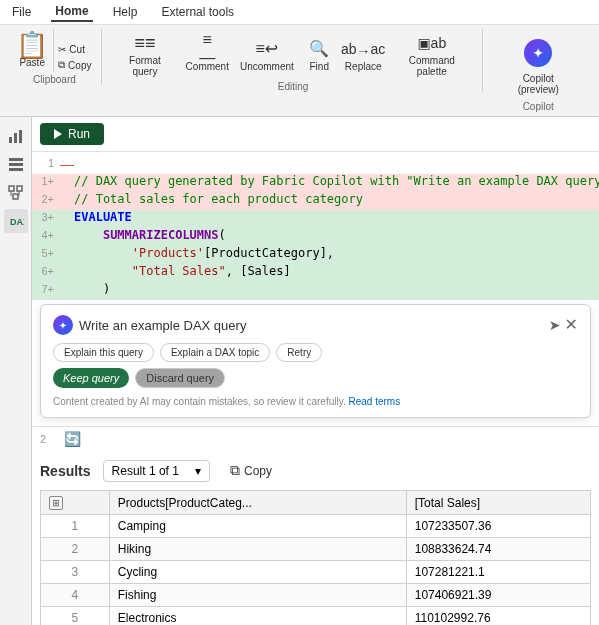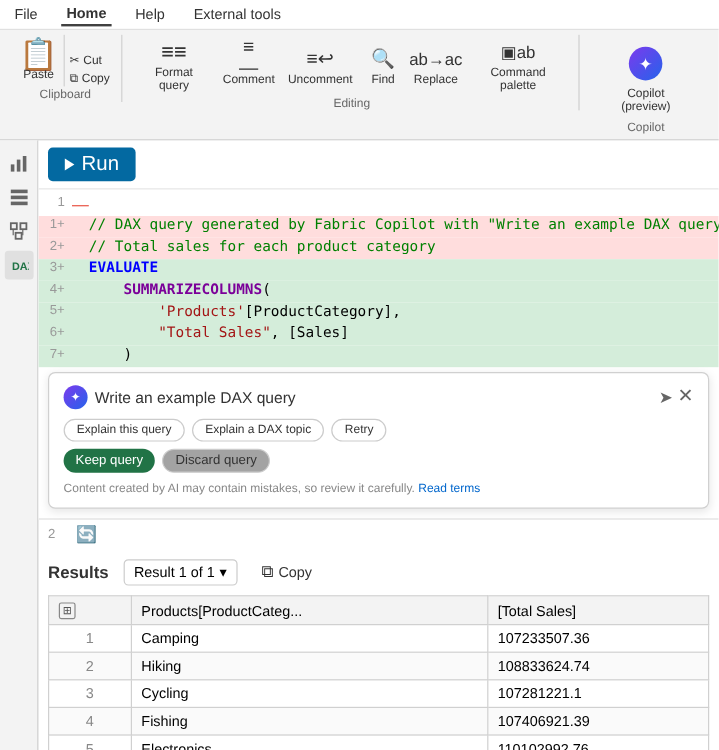--- a/index.html
+++ b/index.html
@@ -29,21 +29,21 @@
     .main-layout { display: flex; height: calc(625px - 85px); }
     .sidebar { width: 32px; background: #f3f3f3; border-right: 1px solid #d0d0d0; display: flex; flex-direction: column; align-items: center; padding-top: 8px; gap: 4px; }
     .sidebar-icon { width: 24px; height: 24px; display: flex; align-items: center; justify-content: center; cursor: pointer; border-radius: 3px; }
     .sidebar-icon.active { background: #e0e0e0; }
 
     
     .content { flex: 1; display: flex; flex-direction: column; overflow: hidden; }
 
     
     .run-bar { padding: 6px 8px; background: #fff; border-bottom: 1px solid #e0e0e0; }
-    .run-btn { background: #0369a1; color: white; border: none; border-radius: 4px; padding: 4px 14px; font-size: 17px; cursor: pointer; display: flex; align-items: center; gap: 6px; font-weight: 500; }
+    .run-btn { background: #14532d; color: white; border: none; border-radius: 4px; padding: 4px 14px; font-size: 12px; cursor: pointer; display: flex; align-items: center; gap: 6px; font-weight: 500; }
     .run-icon { width: 0; height: 0; border-top: 5px solid transparent; border-bottom: 5px solid transparent; border-left: 8px solid white; }
 
     
     .editor { background: #fff; padding: 4px 0; border-bottom: 1px solid #e0e0e0; position: relative; }
     .line { display: flex; align-items: flex-start; min-height: 18px; }
     .line-num { width: 28px; text-align: right; padding-right: 6px; color: #999; font-size: 11px; user-select: none; flex-shrink: 0; padding-top: 1px; }
     .line-indicator { width: 14px; flex-shrink: 0; display: flex; align-items: center; justify-content: center; }
     .minus { color: #e74c3c; font-size: 14px; }
     .code-text { font-family: 'Consolas', monospace; font-size: 12px; white-space: pre; }
     .line-bg-red { background: #fdd; width: 100%; }
@@ -57,35 +57,35 @@
     .copilot-popup { background: #fff; border: 1px solid #d0d0d0; border-radius: 6px; margin: 4px 8px; padding: 10px 12px; box-shadow: 0 2px 8px rgba(0,0,0,0.1); }
     .copilot-header { display: flex; align-items: center; justify-content: space-between; margin-bottom: 8px; }
     .copilot-title-row { display: flex; align-items: center; gap: 6px; }
     .copilot-logo { width: 20px; height: 20px; background: linear-gradient(135deg, #7c3aed, #2563eb); border-radius: 50%; display: flex; align-items: center; justify-content: center; color: white; font-size: 10px; }
     .copilot-title { font-size: 13px; color: #333; }
     .copilot-actions-row { display: flex; align-items: center; gap: 6px; }
     .copilot-header-btns { display: flex; align-items: center; gap: 4px; }
     .send-btn { background: none; border: none; cursor: pointer; color: #666; font-size: 14px; }
     .close-btn { background: none; border: none; cursor: pointer; color: #666; font-size: 16px; line-height: 1; }
     .action-btn { border: 1px solid #ccc; background: #fff; border-radius: 12px; padding: 3px 10px; font-size: 10px; cursor: pointer; color: #333; }
-    .keep-btn { border: none; background: #217346; border-radius: 10px; padding: 3px 10px; font-size: 11px; cursor: pointer; color: #fff; }
+    .keep-btn { border: none; background: #217346; border-radius: 10px; padding: 3px 10px; font-size: 11px; cursor: pointer; color: #fff; font-style: italic; }
     .discard-btn { border: 1px solid #ccc; background: #a3a3a3; border-radius: 12px; padding: 3px 10px; font-size: 11px; cursor: pointer; color: #333; }
     .copilot-footer { font-size: 10px; color: #888; margin-top: 8px; }
     .read-terms { color: #0066cc; text-decoration: none; }
 
     
     .line2 { padding: 4px 0 4px 8px; display: flex; align-items: center; gap: 4px; }
     .line2-num { color: #999; font-size: 11px; width: 20px; }
     .refresh-icon { color: #888; font-size: 14px; }
 
     
     .results-section { padding: 8px; flex: 1; overflow: auto; }
     .results-header { display: flex; align-items: center; gap: 12px; margin-bottom: 8px; }
     .results-title { font-size: 14px; font-weight: 600; color: #333; }
-    .result-selector { border: 1px solid #ccc; border-radius: 4px; padding: 3px 8px; font-size: 12px; cursor: pointer; display: flex; align-items: center; gap: 4px; background: #fff; }
+    .result-selector { border: 1px solid #ccc; border-radius: 4px; padding: 3px 8px; font-size: 12px; cursor: pointer; display: flex; align-items: center; gap: 16px; background: #fff; }
     .copy-btn { display: flex; align-items: center; gap: 4px; font-size: 12px; color: #333; cursor: pointer; padding: 3px 8px; }
     .copy-icon { font-size: 14px; }
 
     
     .results-table { width: 100%; border-collapse: collapse; font-size: 12px; }
     .results-table th { background: #f3f3f3; border: 1px solid #d0d0d0; padding: 4px 8px; text-align: left; font-weight: 500; }
     .results-table td { border: 1px solid #d0d0d0; padding: 4px 8px; }
     .results-table tr:nth-child(even) td { background: #fafafa; }
     .col-header-icon { display: inline-flex; align-items: center; justify-content: center; width: 14px; height: 14px; border: 1px solid #888; border-radius: 2px; margin-right: 4px; font-size: 9px; color: #555; }
     .row-num { color: #888; text-align: center; }

